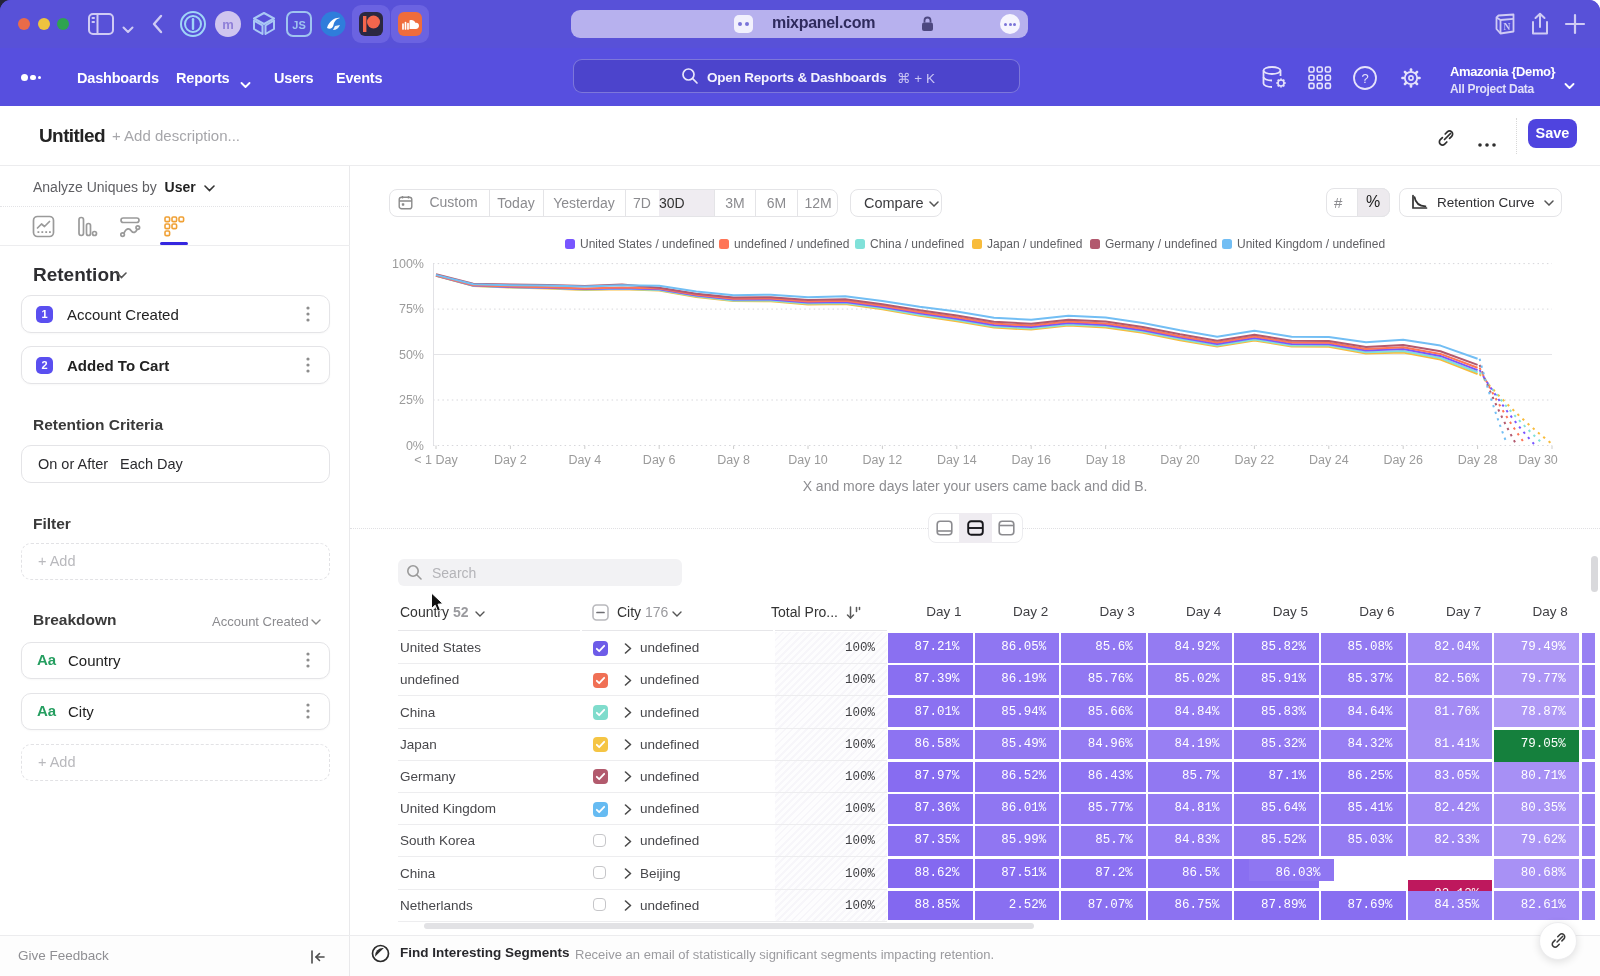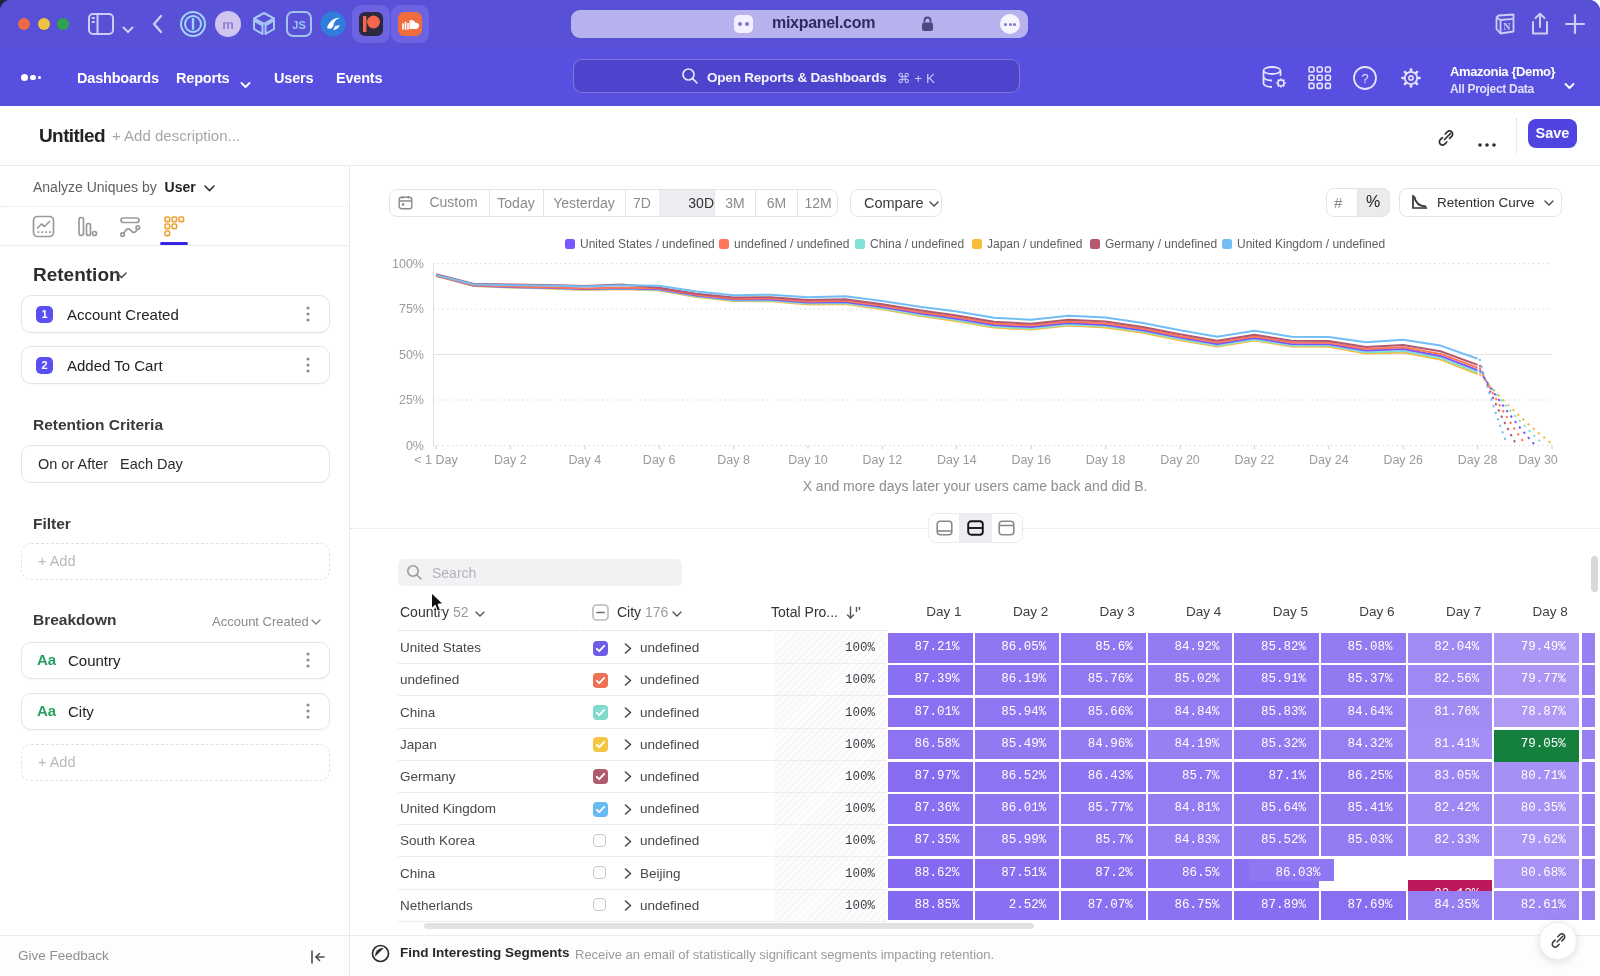--- a/index.html
+++ b/index.html
@@ -255,21 +255,21 @@
 <div class="abs" style="left:36px;top:306px;width:17px;height:17px;border-radius:5px;background:#5a4ff0;color:#fff;font-size:11px;font-weight:700;text-align:center;line-height:17px">1</div>
 <div class="abs" style="left:67px;top:306px;font-size:15px;font-weight:500;color:#222">Account Created</div>
 <div class="abs" style="left:306px;top:306px"><svg width="4" height="16" viewBox="0 0 4 16">
       <circle cx="2" cy="2" r="1.6" fill="#8d8d8d"></circle>
       <circle cx="2" cy="8" r="1.6" fill="#8d8d8d"></circle>
       <circle cx="2" cy="14" r="1.6" fill="#8d8d8d"></circle>
     </svg></div>
 
 <div class="card scard" style="top:346px;height:38px"></div>
 <div class="abs" style="left:36px;top:357px;width:17px;height:17px;border-radius:5px;background:#5a4ff0;color:#fff;font-size:11px;font-weight:700;text-align:center;line-height:17px">2</div>
-<div class="abs" style="left:67px;top:357px;font-size:15px;font-weight:400;color:#222">Added To Cart</div>
+<div class="abs" style="left:67px;top:357px;font-size:15px;font-weight:700;color:#222">Added To Cart</div>
 <div class="abs" style="left:306px;top:357px"><svg width="4" height="16" viewBox="0 0 4 16">
       <circle cx="2" cy="2" r="1.6" fill="#8d8d8d"></circle>
       <circle cx="2" cy="8" r="1.6" fill="#8d8d8d"></circle>
       <circle cx="2" cy="14" r="1.6" fill="#8d8d8d"></circle>
     </svg></div>
 
 <div class="shead" style="top:416px">Retention Criteria</div>
 <div class="card" style="top:445px;height:38px"></div>
 <div class="abs" style="left:38px;top:456px;font-size:14.5px;color:#2b2b2f">On or After</div>
 <div class="abs" style="left:120px;top:456px;font-size:14.5px;color:#2b2b2f">Each Day</div>
@@ -308,21 +308,21 @@
       <g stroke="#8b8b8b" stroke-width="1.4" fill="none">
         <rect x="1.2" y="2.2" width="12.6" height="11.6" rx="2.4"></rect>
         <path d="M1.2 6 H13.8 M4.5 1 V3.4 M10.5 1 V3.4"></path>
         <rect x="3.8" y="8.2" width="2.5" height="2.5" rx="0.6" fill="#8b8b8b" stroke="none"></rect>
       </g>
     </svg></div>
 <div class="seg" style="left:419px;width:69px;border:none">Custom</div>
 <div class="seg" style="left:489px;width:53px;border-left:1px solid #e4e4e7;border-top:none;border-bottom:none;border-right:none;height:26px;top:190px">Today</div>
 <div class="seg" style="left:543px;width:81px;border-left:1px solid #e4e4e7;border-top:none;border-bottom:none;border-right:none;height:26px;top:190px">Yesterday</div>
 <div class="seg" style="left:625px;width:33px;border-left:1px solid #e4e4e7;border-top:none;border-bottom:none;border-right:none;height:26px;top:190px">7D</div>
-<div class="abs" style="left:659px;top:190px;width:55px;height:26px;background:#efecf1;color:#333;font-size:14px;text-align:right;line-height:26px">30D</div>
+<div class="abs" style="left:659px;top:190px;width:55px;height:26px;background:#efecf1;color:#333;font-size:14px;text-align:left;line-height:26px">30D</div>
 <div class="seg" style="left:714px;width:41px;border-left:1px solid #e4e4e7;border-top:none;border-bottom:none;border-right:none;height:26px;top:190px">3M</div>
 <div class="seg" style="left:755px;width:42px;border-left:1px solid #e4e4e7;border-top:none;border-bottom:none;border-right:none;height:26px;top:190px">6M</div>
 <div class="seg" style="left:797px;width:41px;border-left:1px solid #e4e4e7;border-top:none;border-bottom:none;border-right:none;height:26px;top:190px">12M</div>
 <div class="abs" style="left:850px;top:189px;width:92px;height:28px;border:1px solid #e4e4e7;border-radius:8px;font-size:14.5px;font-weight:500;color:#3a3a3e;text-align:left;line-height:26px;padding-left:13px">Compare</div>
 <svg class="abs" style="left:929px;top:201px" width="10" height="6" viewBox="0 0 10 6">
     <path d="M1 1 L5 5 L9 1" stroke="#555" stroke-width="1.5" fill="none" stroke-linecap="round"></path>
   </svg>
 
 <div class="abs" style="left:1326px;top:188px;width:64px;height:29px;border:1px solid #e4e4e7;border-radius:8px"></div>
 <div class="abs" style="left:1357px;top:188px;width:33px;height:29px;background:#edeaee;border-radius:0 8px 8px 0;border:1px solid #e4e4e7"></div>
@@ -430,21 +430,21 @@
     <line x1="1.5" y1="5.5" x2="15.5" y2="5.5" stroke="#8b8b8f" stroke-width="1.6"></line>
   </svg>
 
 <div class="abs" style="left:398px;top:559px;width:284px;height:27px;background:#f2f2f4;border-radius:6px"></div>
 <div class="abs" style="left:406px;top:564px"><svg width="17" height="17" viewBox="0 0 17 17">
       <circle cx="7" cy="7" r="5.2" stroke="#9a9a9a" stroke-width="1.6" fill="none"></circle>
       <path d="M11 11 L15 15" stroke="#9a9a9a" stroke-width="1.6" stroke-linecap="round"></path>
     </svg></div>
 <div class="abs" style="left:432px;top:565px;font-size:14px;color:#b4b4b8">Search</div>
 
-<div class="abs" style="left:400px;top:604px;font-size:14px;color:#333;font-weight:500">Country <span style="color:#9a9a9e;font-weight:400">52</span></div>
+<div class="abs" style="left:400px;top:604px;font-size:14px;color:#333;font-weight:500">Country <span style="color:#9a9a9e;font-weight:700">52</span></div>
 <svg class="abs" style="left:475px;top:611px" width="10" height="6" viewBox="0 0 10 6">
     <path d="M1 1 L5 5 L9 1" stroke="#555" stroke-width="1.4" fill="none" stroke-linecap="round"></path>
   </svg>
 <div class="abs" style="left:592px;top:604px"><svg width="17" height="17" viewBox="0 0 17 17">
       <rect x="1" y="1" width="15" height="15" rx="3.5" stroke="#b9b9bd" stroke-width="1.6" fill="#fff"></rect>
       <path d="M5 8.5 H12" stroke="#6e6e73" stroke-width="1.7" stroke-linecap="round"></path>
     </svg></div>
 <div class="abs" style="left:617px;top:604px;font-size:14px;color:#333;font-weight:500">City <span style="color:#9a9a9e;font-weight:400">176</span></div>
 <svg class="abs" style="left:672px;top:611px" width="10" height="6" viewBox="0 0 10 6">
     <path d="M1 1 L5 5 L9 1" stroke="#555" stroke-width="1.4" fill="none" stroke-linecap="round"></path>

